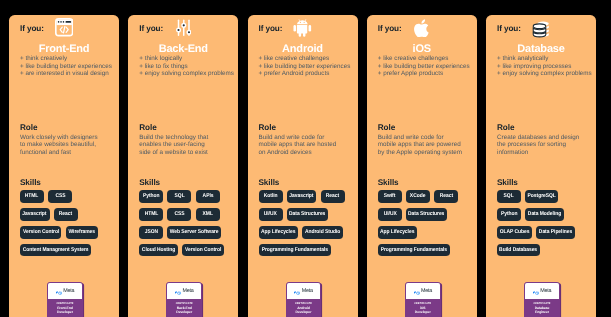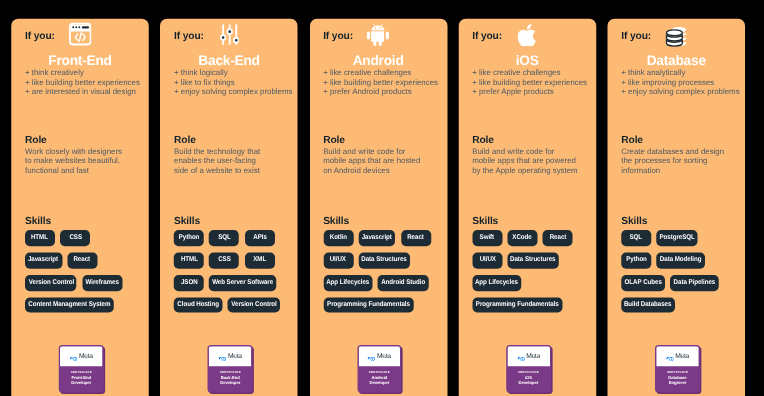--- a/index.html
+++ b/index.html
@@ -12,23 +12,23 @@
         border-radius:4.4px;pointer-events:none;}
   .head .ic{position:absolute;left:0;right:0;top:8.4px;height:18.4px;display:flex;
         align-items:center;justify-content:center;}
   .head .ttl{position:absolute;left:0;right:0;top:34.1px;text-align:center;color:#ffffff;
         font-size:11.0px;font-weight:700;letter-spacing:-0.2px;line-height:11px;}
       .body{background:#fdba74;border-radius:5.6px;margin-top:5px;flex:1;padding:8.7px 9px 0 11px;
         box-sizing:border-box;display:flex;flex-direction:column;gap:20px;}
   .h3{font-size:8.2px;font-weight:700;color:#16222b;margin:0;line-height:9.4px;letter-spacing:-0.1px;}
   .li{font-size:6.3px;color:#4d5a64;line-height:7.55px;white-space:nowrap;}
   .lis{margin-top:2px;}
-  .role{margin-top:9px;}
+  .role{margin-top:25px;}
   .rtxt{font-size:6.3px;color:#4d5a64;line-height:7.55px;margin-top:1.8px;white-space:nowrap;}
-  .skills{margin-top:11px;}
+  .skills{margin-top:1px;}
   .tagrows{margin-top:3.5px;}
   .trow{display:flex;column-gap:4.2px;margin-bottom:5.75px;}
   .tag{background:#1d2b35;border-radius:3.8px;height:12.2px;min-width:24px;box-sizing:border-box;
        display:flex;align-items:center;justify-content:center;padding:0;}
   .tag span{color:#ffffff;font-size:5.5px;font-weight:700;line-height:6.2px;white-space:nowrap;
        letter-spacing:-0.04px;display:inline-block;transform:scaleX(0.90);transform-origin:center;}
   .certwrap{margin-top:auto;display:flex;justify-content:center;padding-bottom:13.6px;}
   .cert{width:35.6px;border-radius:2.8px;overflow:hidden;background:#7b3a87;
         border:1px solid #7b3a87;box-sizing:border-box;
         box-shadow:1.1px 1.1px 0 0 #6a2f74;}

